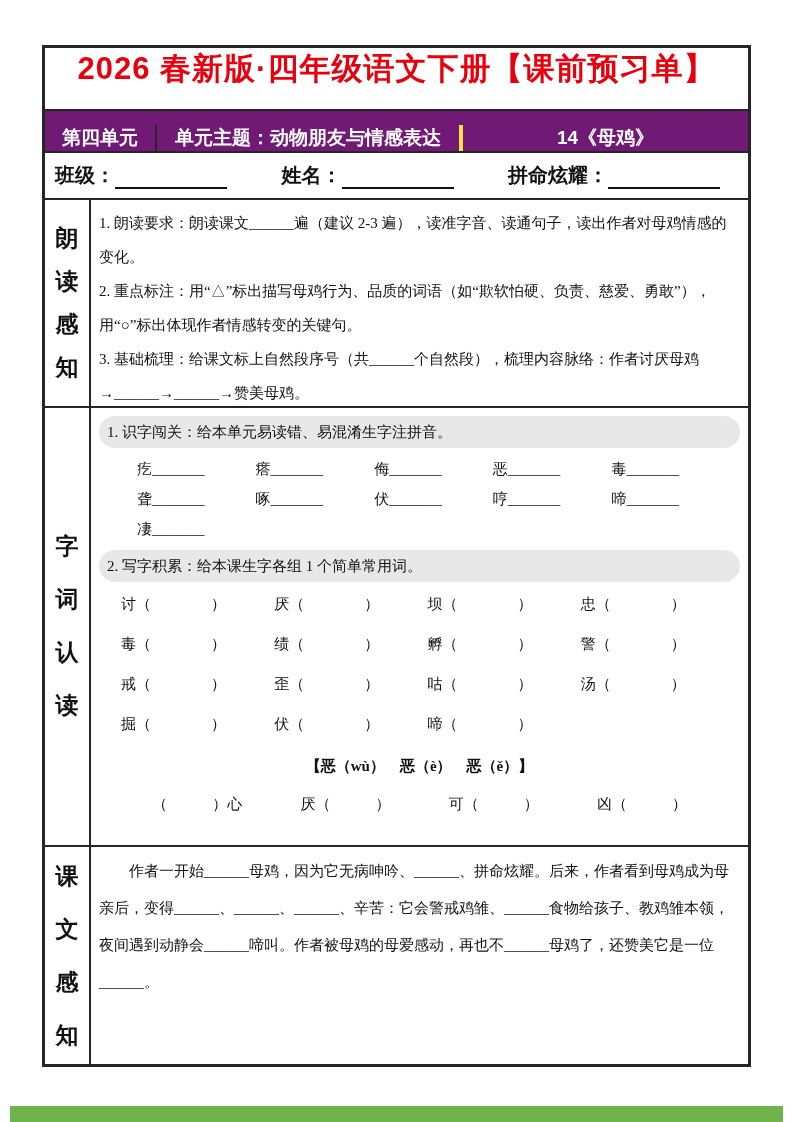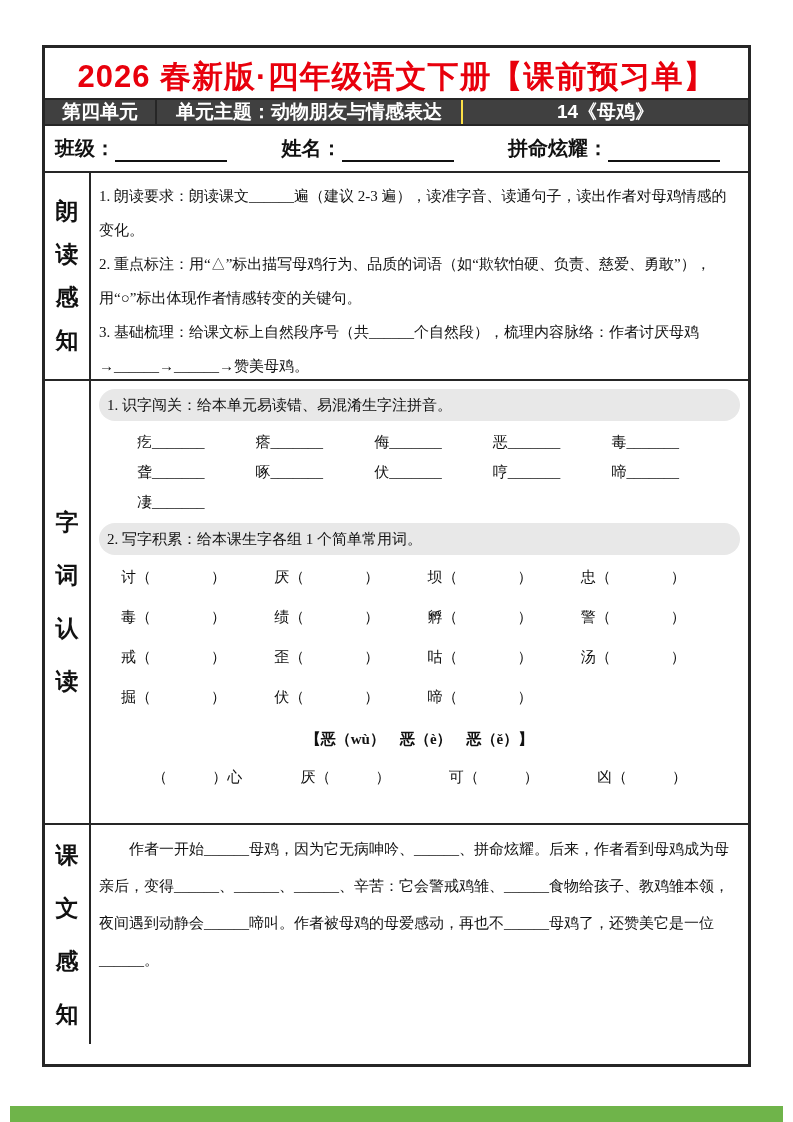--- a/index.html
+++ b/index.html
@@ -2,29 +2,29 @@
 <html><head>
 <meta charset="utf-8">
 <style>
   html,body{margin:0;padding:0;background:#ffffff;}
   .page{position:relative;width:793px;height:1122px;background:#ffffff;overflow:hidden;
         font-family:"Liberation Serif", serif;color:#111;}
   .frame{position:absolute;left:42px;top:45px;width:709px;height:1022px;
          border:3px solid #262626;box-sizing:border-box;display:flex;flex-direction:column;}
   .row{box-sizing:border-box;border-bottom:2px solid #262626;}
   
-  .title-row{height:52px;display:flex;align-items:flex-end;justify-content:center;}
+  .title-row{height:64px;display:flex;align-items:flex-start;justify-content:center;}
   .title-row .t{font-family:"Liberation Sans", sans-serif;font-weight:bold;
                 font-size:31px;color:#e8000c;letter-spacing:1px;white-space:nowrap;}
   
-  .unit-row{height:26px;display:flex;background:#404040;}
+  .unit-row{height:42px;display:flex;background:#701a75;align-items:flex-end;}
   .unit-cell{display:flex;align-items:center;justify-content:center;box-sizing:border-box;
              font-family:"Liberation Sans", sans-serif;font-weight:bold;font-size:19px;color:#ffffff;}
   .unit-c1{width:112px;border-right:2px solid #262626;}
-  .unit-c2{width:306px;border-right:2px solid #fde047;}
+  .unit-c2{width:306px;border-right:4px solid #fde047;}
   .unit-c3{flex:1;}
   
   .info-row{height:47px;display:flex;align-items:center;padding:0 28px 0 10px;
             font-family:"Liberation Sans", sans-serif;font-weight:bold;font-size:20px;
             justify-content:space-between;}
   .info-item{display:flex;align-items:flex-end;}
   .blank-line{display:inline-block;width:112px;height:20px;border-bottom:2px solid #111;}
   
   .section{display:flex;}
   .sec-reading{height:208px;}

